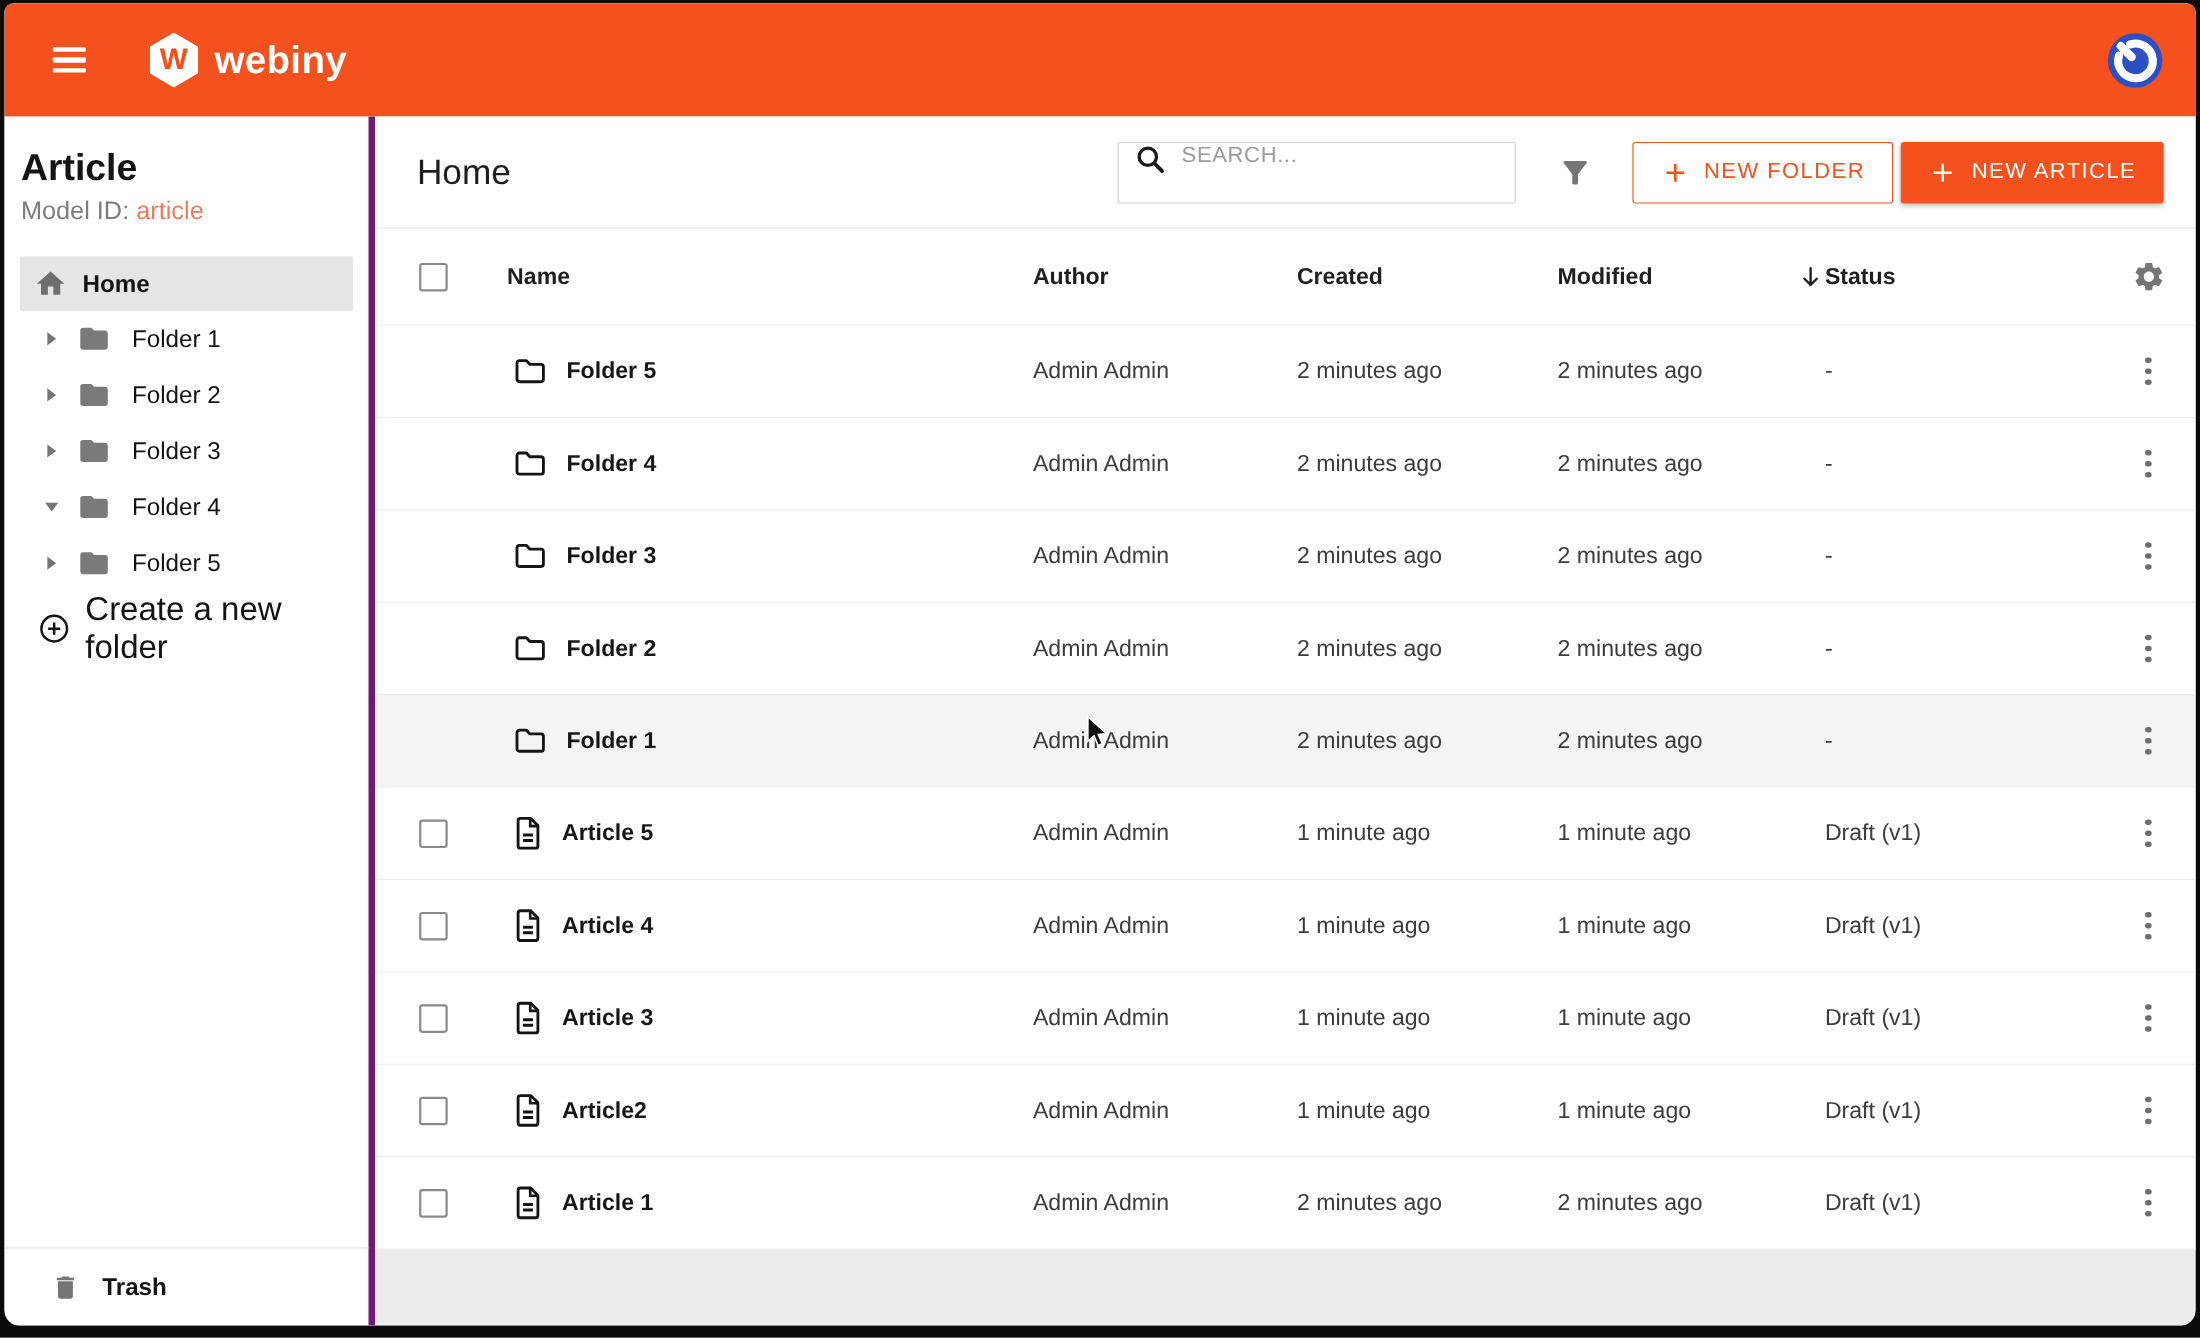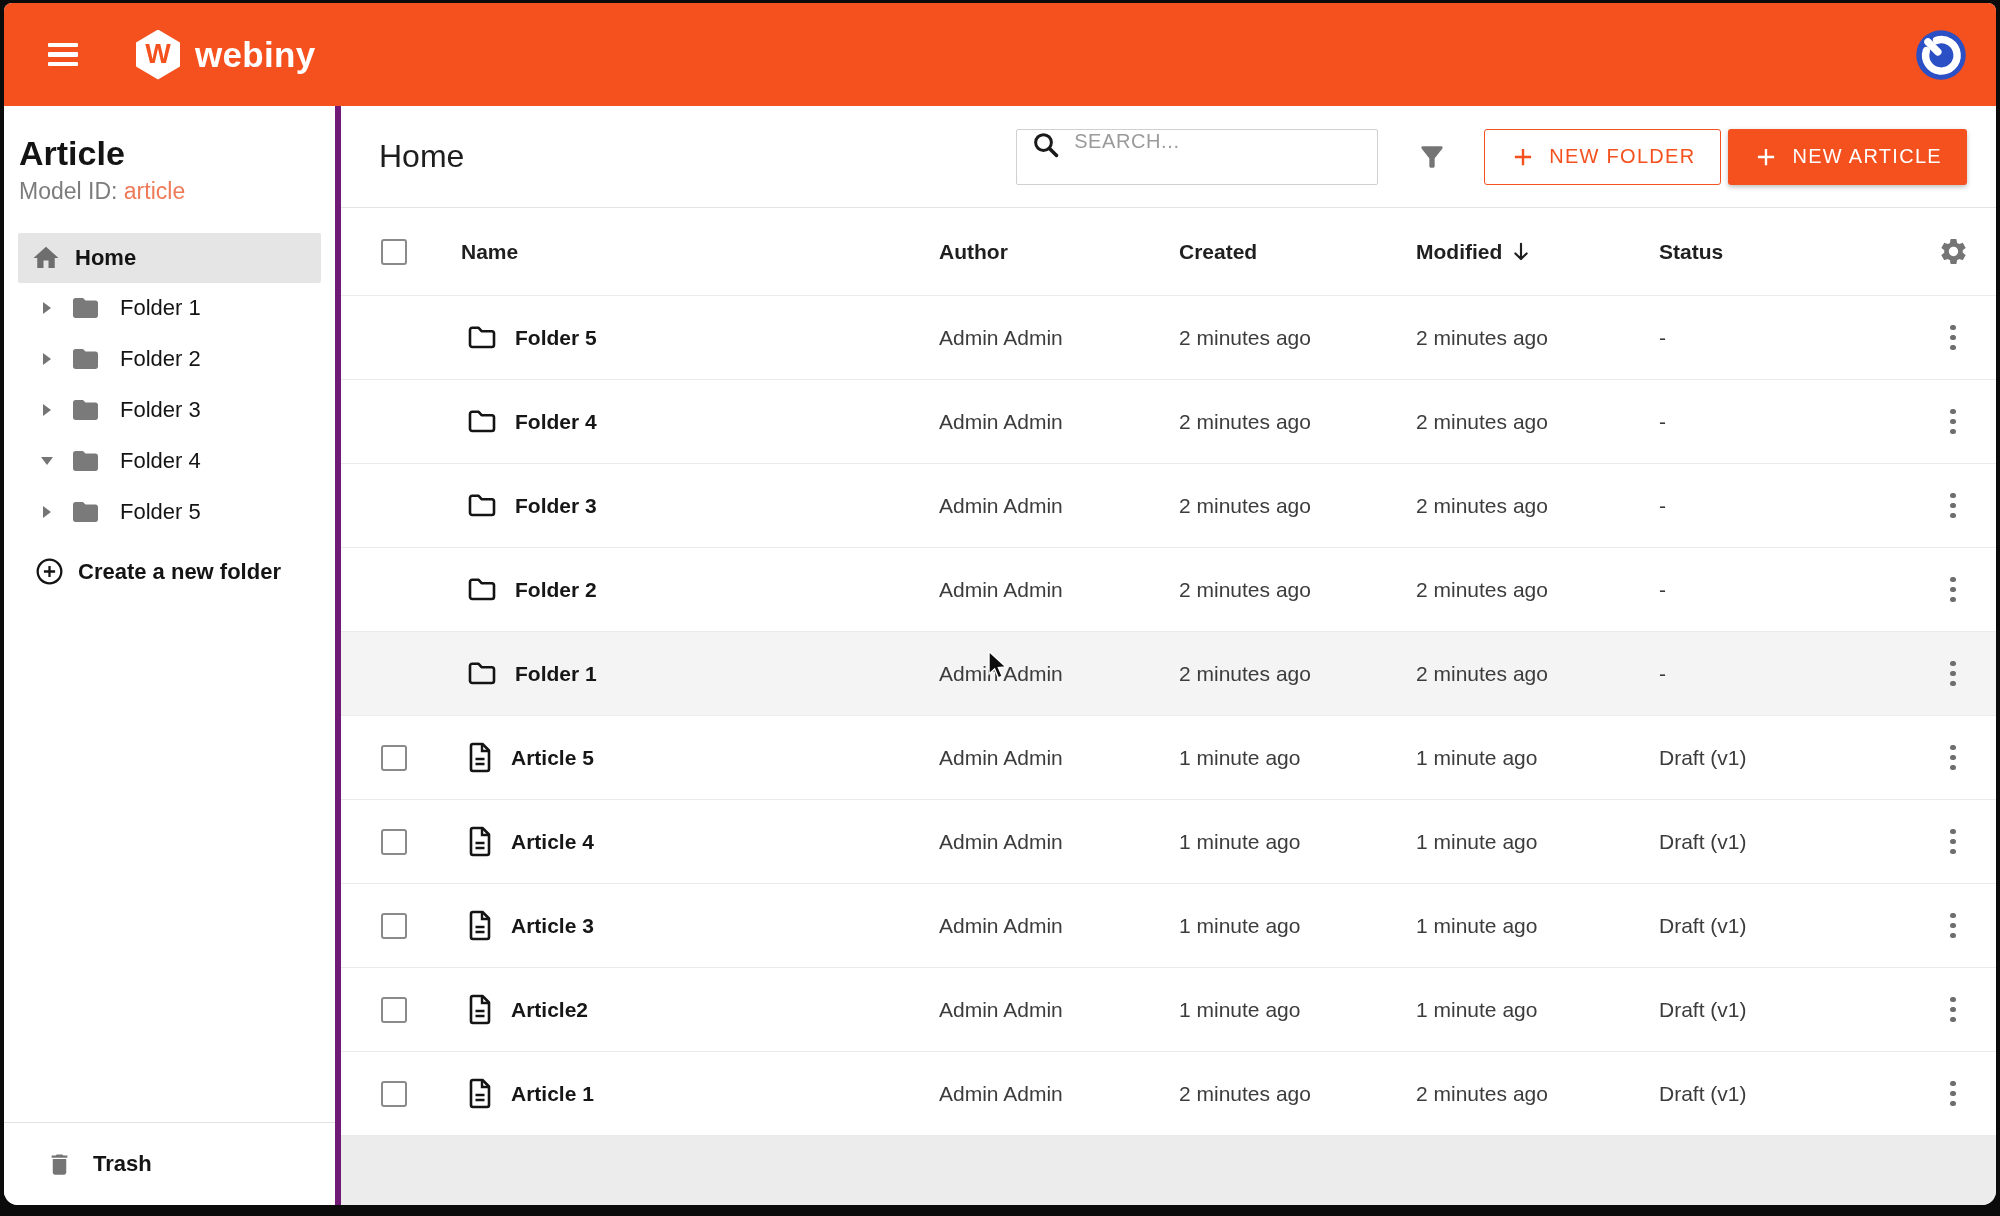--- a/index.html
+++ b/index.html
@@ -55,23 +55,23 @@
     height:51px; display:flex; align-items:center; padding-left:38px; cursor:pointer;
   }
   .tree-item .caret { width:10px; display:flex; }
   .tree-item.expanded .caret svg { transform:rotate(90deg); }
   .tree-item .f-icon { margin-left:17px; display:flex; }
   .tree-item .lbl { margin-left:18px; font-size:22px; color:#141414; }
   .create-folder {
     margin-top:9px; height:50px; display:flex; align-items:center;
     padding-left:32px; gap:15px; cursor:pointer;
   }
-  .create-folder .lbl { font-size:22px; font-weight:700; color:#141414; }
+  .create-folder .lbl { font-size:30px; font-weight:400; color:#141414; }
   .side-trash {
-    margin-top:auto; border-top:1px solid #e2e2e2; height:83px;
+    margin-top:auto; border-top:1px solid #e2e2e2; height:71px;
     display:flex; align-items:center; padding-left:42px; gap:20px; cursor:pointer;
   }
   .side-trash .lbl { font-size:22px; font-weight:700; color:#141414; }
 
   
   .page-head {
     background:#fff; height:102px; flex:0 0 102px; border-bottom:1px solid #e4e4e4;
     display:flex; align-items:center; padding:0 29px 0 38px;
   }
   .page-title { font-size:32px; font-weight:400; color:#1d1d1d; }
@@ -98,21 +98,21 @@
   
   .grid-cols {
     display:grid;
     grid-template-columns:80px 478px 240px 237px 243px 1fr 56px;
     align-items:center; padding:0 15px 0 40px;
   }
   .table-header {
     background:#fff; height:88px; flex:0 0 88px; border-bottom:1px solid #ededed;
     font-size:21px; font-weight:700; color:#1f1f1f;
   }
-  .th-mod { display:flex; align-items:center; gap:6px; }
+  .th-mod { display:flex; align-items:center; gap:6px;justify-content:space-between; }
   .gear-cell, .kebab-cell { display:flex; justify-content:center; cursor:pointer; }
   .checkbox {
     width:26px; height:26px; border:2px solid #8a8a8a; border-radius:3px; background:#fff; cursor:pointer;
   }
   .row {
     background:#fff; height:84px; flex:0 0 84px; border-bottom:1px solid #ebebeb;
     font-size:21px; color:#3c3c3c; cursor:pointer;
   }
   .row.hovered { background:#f4f4f4; }
   .row.folder .checkbox { visibility:hidden; }

